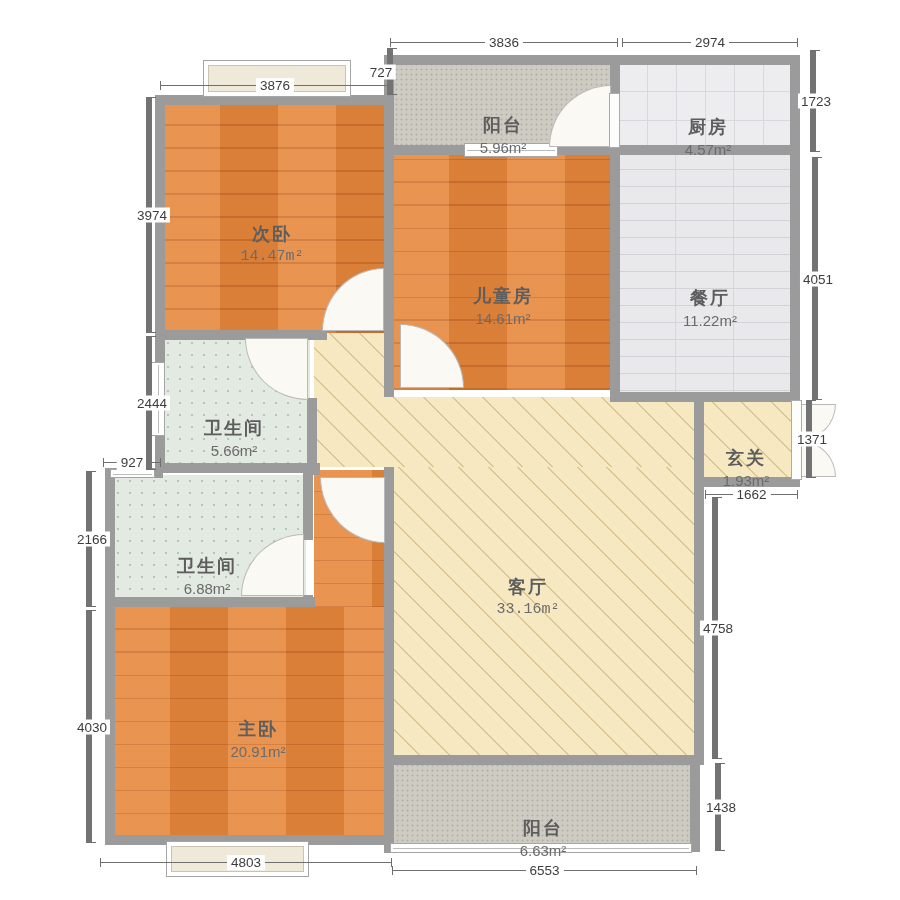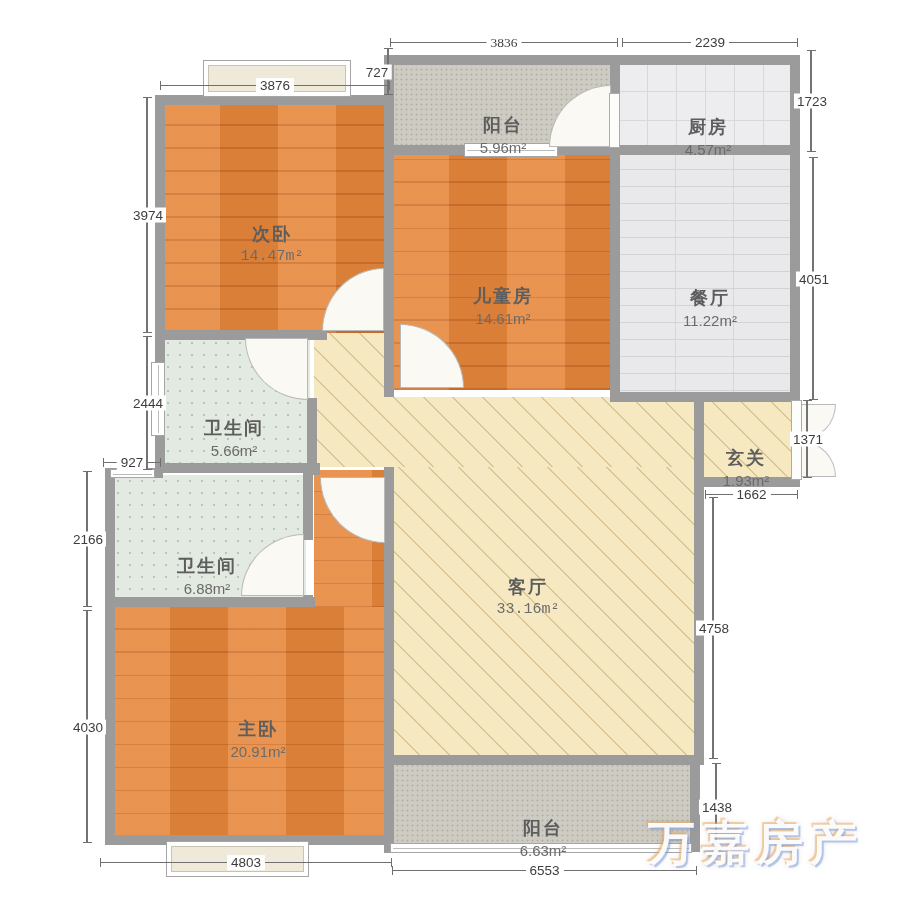--- a/index.html
+++ b/index.html
@@ -63,21 +63,21 @@
   .rl{position:absolute;transform:translate(-50%,-50%);text-align:center;z-index:40;white-space:nowrap;}
   .rl .nm{font-size:18px;font-weight:bold;color:#5d5d5d;letter-spacing:2px;margin-top:48px;}
   .rl .ar{font-size:15px;color:#6b6b6b;margin-top:2px;}
 
   
   .dimh{position:absolute;border-top:1px solid #6f6f6f;z-index:50;}
   .dimh::before,.dimh::after{content:'';position:absolute;width:1px;height:9px;background:#6f6f6f;top:-5px;}
   .dimh::before{left:0;} .dimh::after{right:0;}
   .dimh .dlab{position:absolute;left:50%;top:0;transform:translate(-50%,-52%);background:#fff;padding:0 4px;
     font-size:13.5px;font-weight:500;color:#3d3d3d;white-space:nowrap;}
-  .dimv{position:absolute;border-left:2px solid #737373;z-index:50;}
+  .dimv{position:absolute;border-left:6px solid #737373;z-index:50;}
   .dimv::before,.dimv::after{content:'';position:absolute;height:1px;width:9px;background:#6f6f6f;left:-5px;}
   .dimv::before{top:0;} .dimv::after{bottom:0;}
   .dimv .dlab{position:absolute;left:0;top:50%;transform:translate(-50%,-50%);background:#fff;padding:0 3px;
     font-size:13.5px;font-weight:500;color:#3d3d3d;white-space:nowrap;}
   .dimv .dlab.left{transform:translate(-92%,-50%);}
 
   
   .wm{position:absolute;z-index:60;font-size:47px;font-weight:bold;letter-spacing:7px;
     color:rgba(255,255,255,.93);
     text-shadow:2px 2px 1px rgba(125,155,215,.55), -2px -2px 1px rgba(235,170,90,.55), 0 0 6px rgba(130,130,160,.3);
@@ -192,25 +192,25 @@
   </div>
   <div class="rl" style="left:258px;top:714px;">
     <div class="nm">主卧</div>
     <div class="ar">20.91m²</div>
   </div>
   <div class="rl" style="left:543px;top:813px;">
     <div class="nm">阳台</div>
     <div class="ar">6.63m²</div>
   </div>
 
-  <div class="dimh" style="left:390px;top:42px;width:228px;font-family:Liberation Serif, serif;">
+  <div class="dimh" style="left:390px;top:42px;width:228px;">
     <span class="dlab">3836</span>
     </div>
   <div class="dimh" style="left:622px;top:42px;width:176px;">
-    <span class="dlab">2239</span>
+    <span class="dlab">2974</span>
     </div>
   <div class="dimh" style="left:160px;top:85px;width:230px;">
     <span class="dlab">3876</span>
     </div>
   <div class="dimh" style="left:103px;top:462px;width:58px;">
     <span class="dlab">927</span>
     </div>
   <div class="dimh" style="left:705px;top:494px;width:93px;">
     <span class="dlab">1662</span>
     </div>
@@ -245,15 +245,14 @@
   <div class="dimv" style="left:806px;top:400px;height:78px;">
     <span class="dlab">1371</span>
     </div>
   <div class="dimv" style="left:712px;top:497px;height:262px;">
     <span class="dlab">4758</span>
     </div>
   <div class="dimv" style="left:715px;top:763px;height:88px;">
     <span class="dlab">1438</span>
     </div>
 
-  <div class="wm" style="left:648px;top:812px;">万嘉房产</div>
 
 </div>
 
 </body></html>

